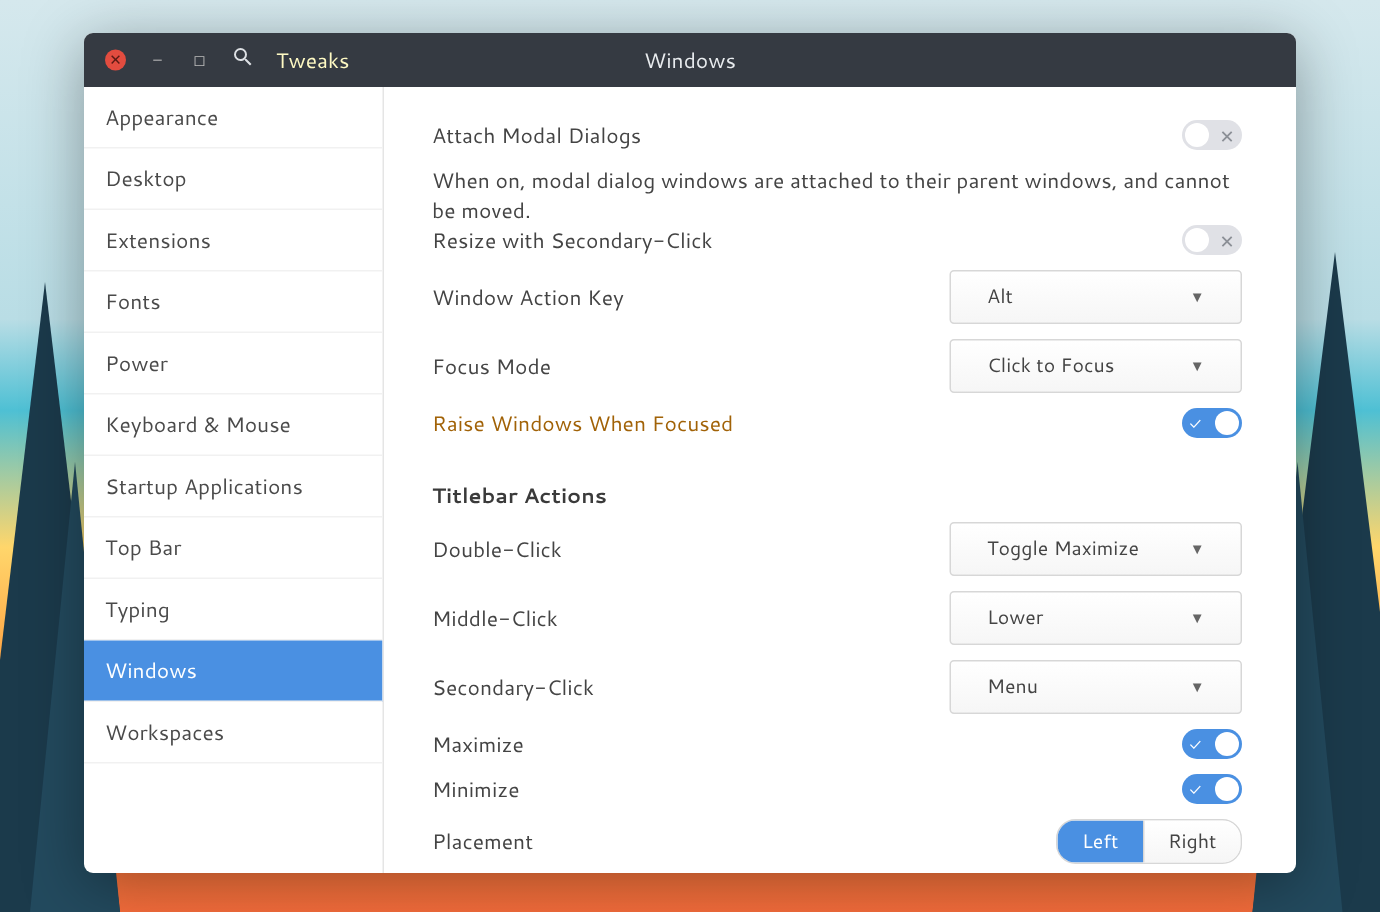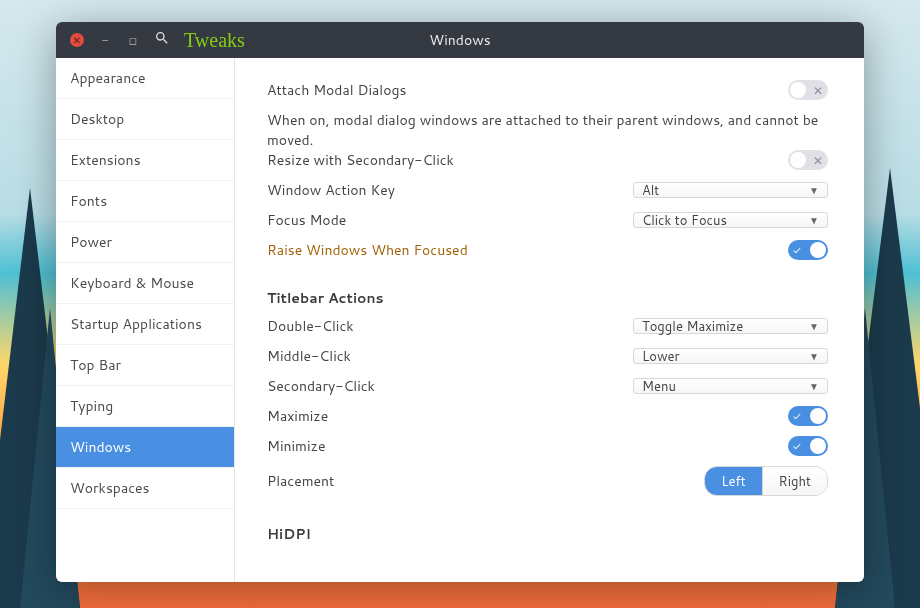--- a/index.html
+++ b/index.html
@@ -22,35 +22,35 @@
     display:flex; flex-direction:column;
   }
   .titlebar {
     height:36px; background:#353a42; color:#fff; display:flex; align-items:center;
     font-size:13px; position:relative;
   }
   .tb-left { display:flex; align-items:center; gap:14px; padding-left:14px; width:200px;}
   .tb-btn { width:14px; height:14px; border-radius:50%; display:flex; align-items:center; justify-content:center; color:#bbb; font-size:10px;}
   .tb-close { background:#e24c3f; color:#5a1a14;}
   .tb-search svg { width:16px; height:16px; fill:#dcdfe3;}
-  .tb-appname { color:#84cc16; font-size:20px;font-family:Liberation Serif, serif; }
+  .tb-appname { color:#fef9c3; font-size:14px; }
   .tb-title { position:absolute; left:0; right:0; text-align:center; color:#e9ecef; font-weight:400; font-size:14px; pointer-events:none;}
   .body { flex:1; display:flex; min-height:0;}
-  .sidebar { width:179px; border-right:1px solid #e5e5e5; overflow:auto;}
+  .sidebar { width:200px; border-right:1px solid #e5e5e5; overflow:auto;}
   .sidebar-item { padding:10px 14px; font-size:14px; color:#4a4a4a; cursor:pointer; border-bottom:1px solid #f1f1f1;}
   .sidebar-item.active { background:#4a90e2; color:#fff;}
   .content { flex:1; padding:22px 36px 30px 32px; overflow:auto; font-size:14px; color:#444;}
   .row { display:flex; align-items:center; margin-bottom:10px; gap:12px;}
   .row .label { flex:1;}
   .section-h { font-weight:700; color:#3a3a3a; margin:28px 0 8px;}
   .muted { color:#a16207;}
   .dropdown {
-    width:195px; height:16px; border:1px solid #d7d7d7; border-radius:3px;
+    width:195px; height:36px; border:1px solid #d7d7d7; border-radius:3px;
     background:linear-gradient(#fff,#f6f6f6); display:flex; align-items:center;
-    justify-content:space-between; padding:0 8px; font-size:13px; color:#444; cursor:pointer;
+    justify-content:space-between; padding:0 24px; font-size:13px; color:#444; cursor:pointer;
   }
   .dropdown .caret { font-size:10px; color:#666;}
   .switch { width:40px; height:20px; border-radius:10px; position:relative; cursor:pointer; display:flex; align-items:center;}
   .switch .knob { width:16px; height:16px; border-radius:50%; background:#fff; position:absolute;}
   .switch.off { background:#e0e1e6;}
   .switch.off .knob { left:2px;}
   .switch.off .mark { position:absolute; right:5px; color:#8b8f96; font-size:12px;}
   .switch.on { background:#4a90e2;}
   .switch.on .knob { right:2px;}
   .switch.on .mark { position:absolute; left:5px; color:#fff; font-size:11px;}

